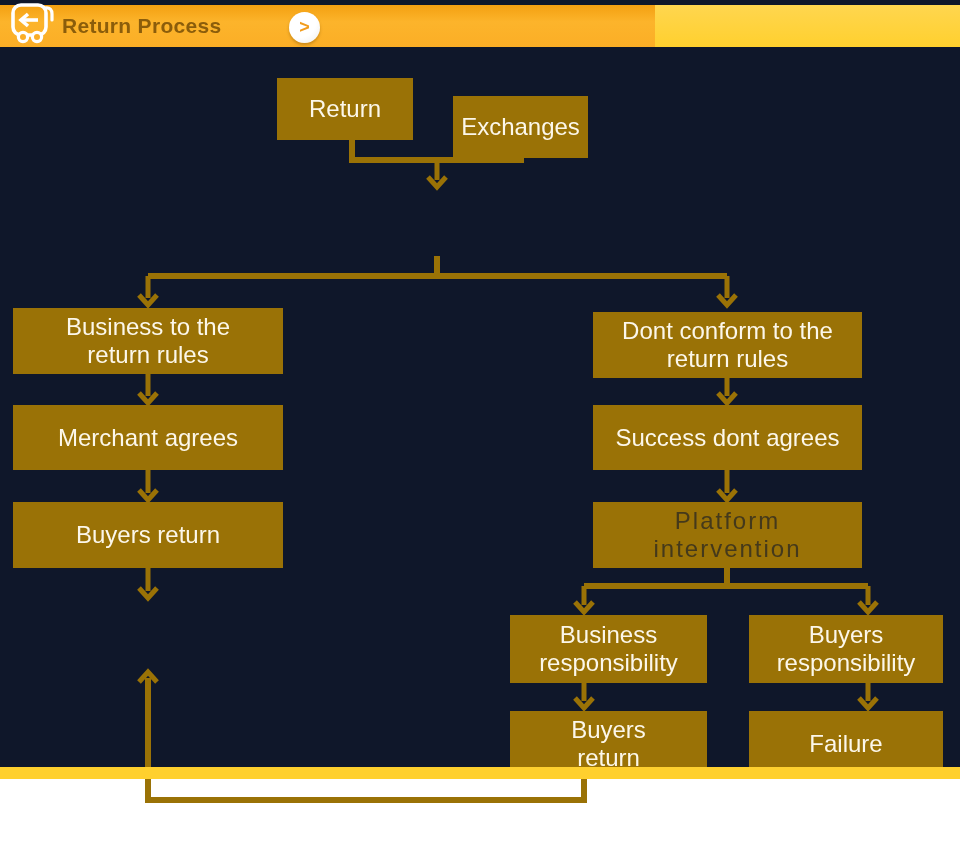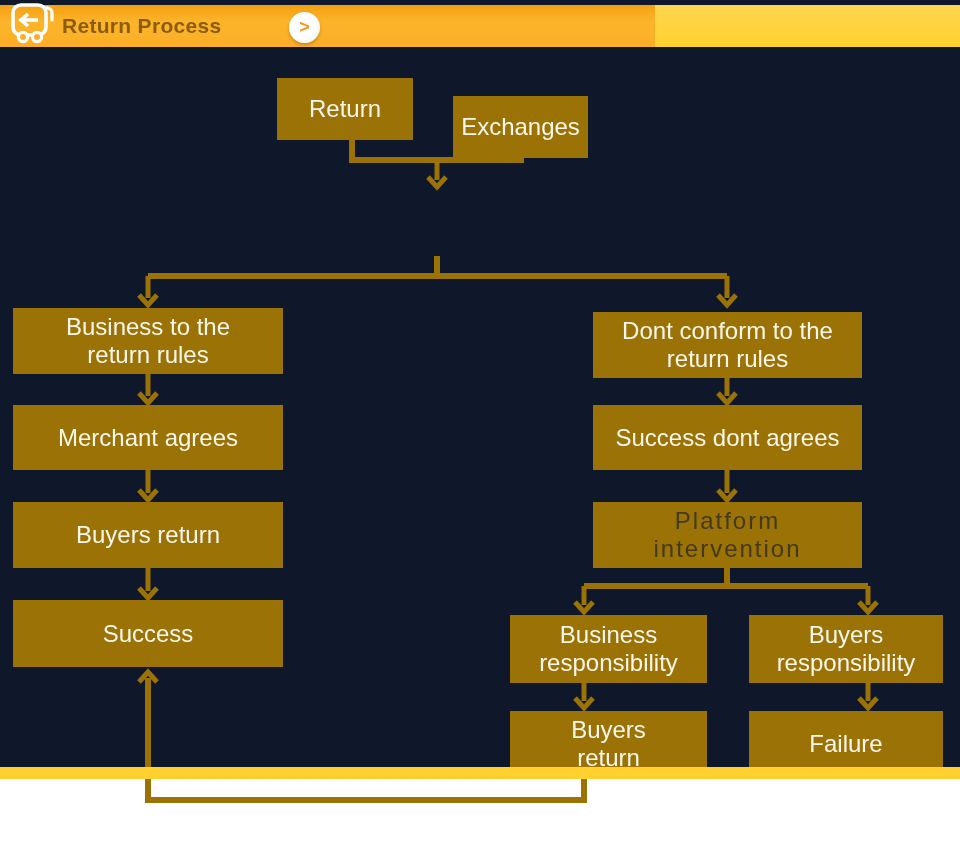--- a/index.html
+++ b/index.html
@@ -100,21 +100,20 @@
   <div class="node" style="left:453px;top:96px;width:135px;height:62px">Exchanges</div>
   <div class="node" style="left:13px;top:308px;width:270px;height:66px">Business to the
 return rules</div>
   <div class="node" style="left:593px;top:312px;width:269px;height:66px">Dont conform to the
 return rules</div>
   <div class="node" style="left:13px;top:405px;width:270px;height:65px">Merchant agrees</div>
   <div class="node" style="left:593px;top:405px;width:269px;height:65px">Success dont agrees</div>
   <div class="node" style="left:13px;top:502px;width:270px;height:66px">Buyers return</div>
   <div class="node dark ls" style="left:593px;top:502px;width:269px;height:66px">Platform
 intervention</div>
-  <div class="node" style="left:13px;top:600px;width:270px;height:67px">Success</div>
   <div class="node" style="left:510px;top:615px;width:197px;height:68px">Business
 responsibility</div>
   <div class="node" style="left:749px;top:615px;width:194px;height:68px">Buyers
 responsibility</div>
   <div class="node" style="left:510px;top:711px;width:197px;height:66px">Buyers
 return</div>
   <div class="node" style="left:749px;top:711px;width:194px;height:66px">Failure</div>
 
   <div class="fbar"></div>
 </div>

